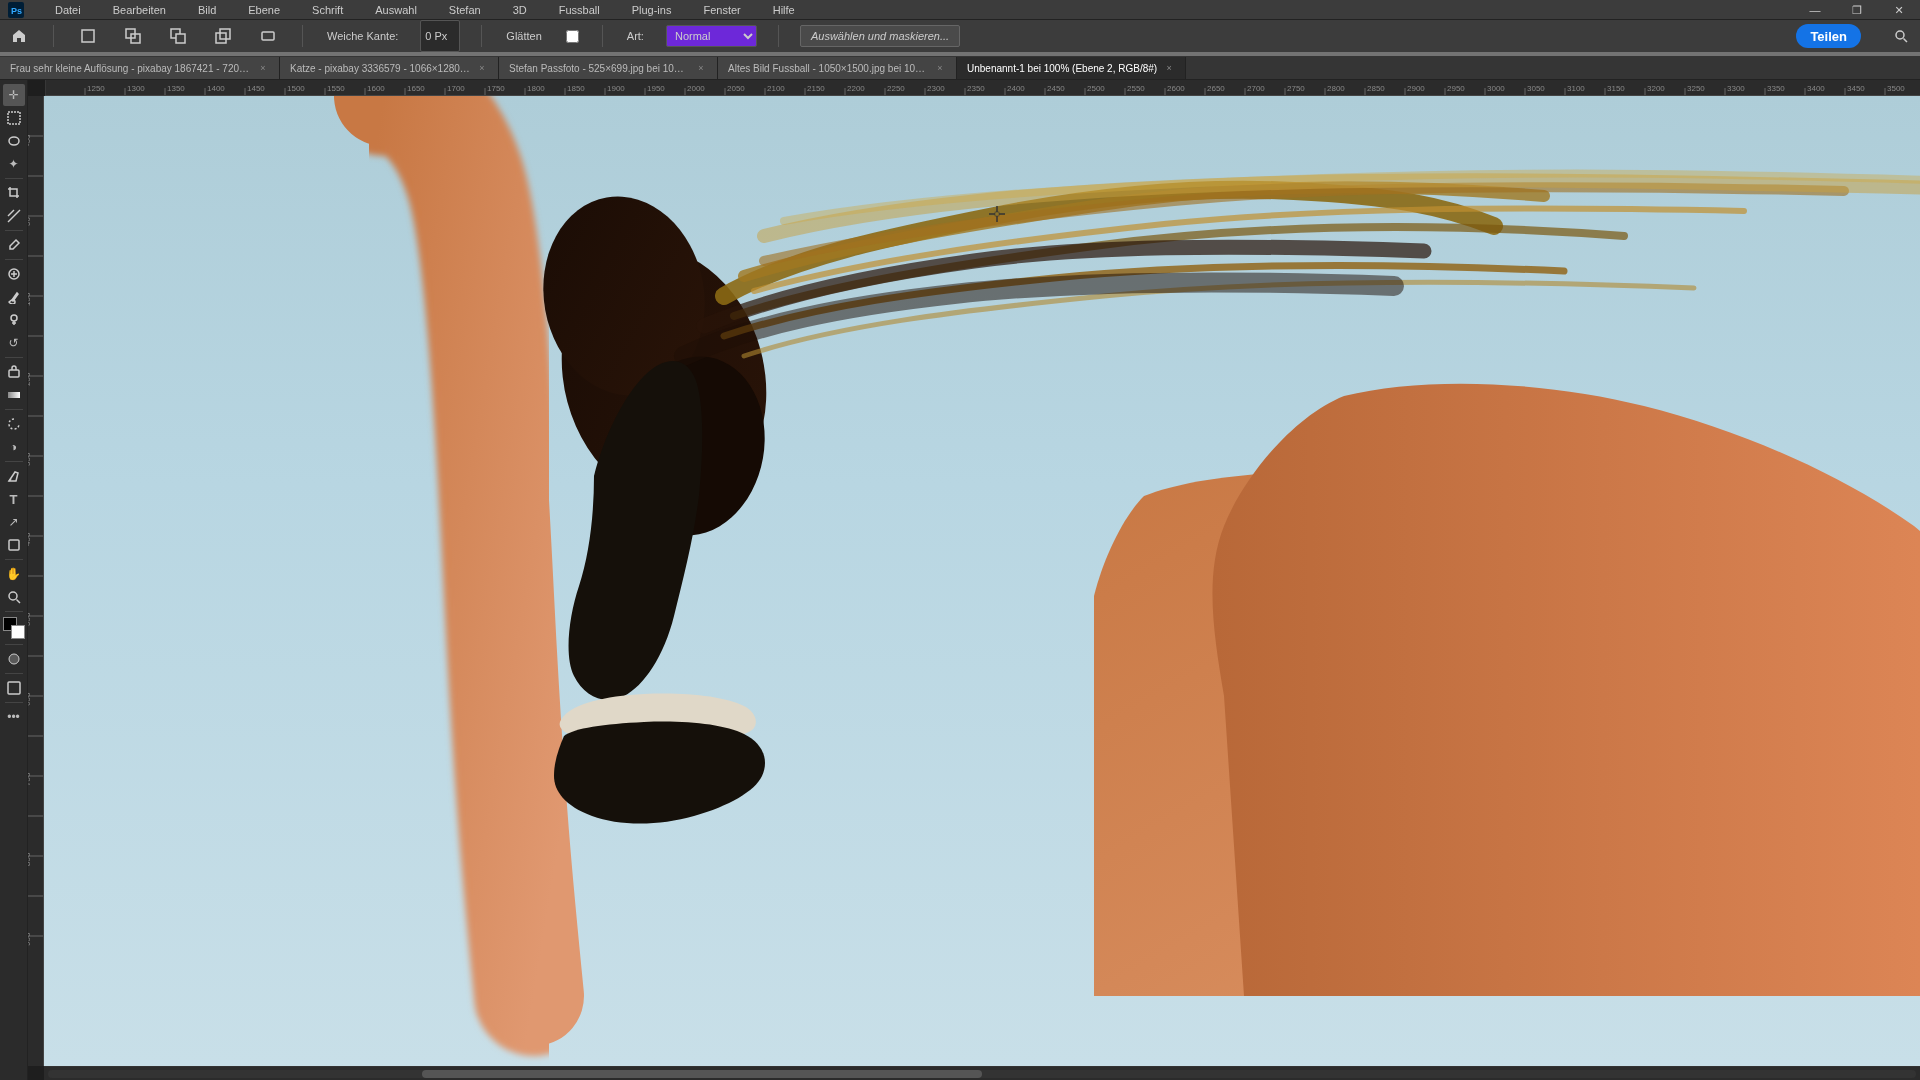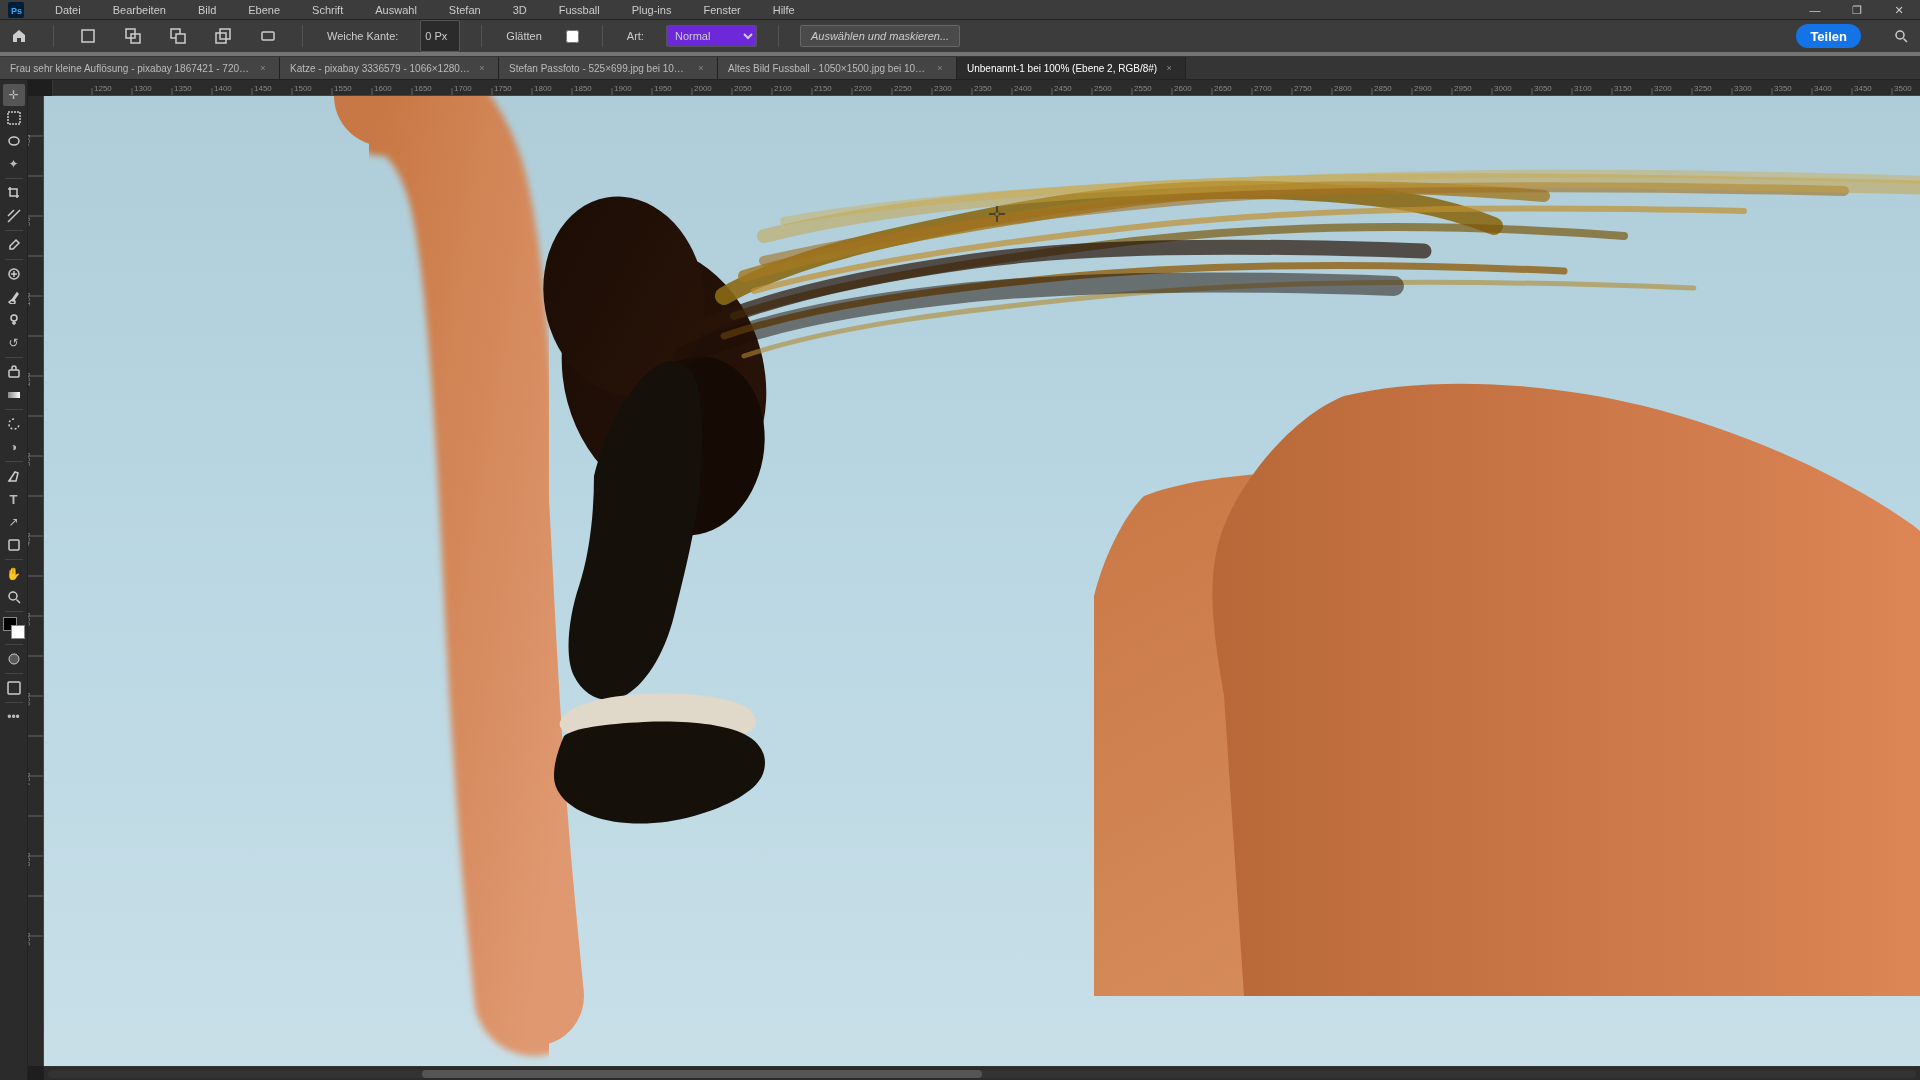--- a/index.html
+++ b/index.html
@@ -477,21 +477,21 @@
       <svg width="14" height="14" viewBox="0 0 14 14" fill="none" stroke="#ccc" stroke-width="1.5">
           <rect x="1" y="1" width="12" height="12" rx="1"></rect>
         </svg>
     </button>
     <div class="lt-sep"></div>
     <button class="lt-btn">•••</button>
   </div>
 
   <div id="canvas-area" style="flex:1;position:relative;background:#1e1e1e;overflow:hidden;">
 
-    <div id="ruler-top-canvas" style="position:absolute;top:0;left:24px;right:0;height:16px;background:#2b2b2b;border-bottom:1px solid #444;z-index:10;overflow:hidden;">
+    <div id="ruler-top-canvas" style="position:absolute;top:0;left:17px;right:0;height:16px;background:#2b2b2b;border-bottom:1px solid #444;z-index:10;overflow:hidden;">
 
       <svg width="100%" height="16" style="position:absolute;top:0;left:0;">
         <g fill="#888" font-size="8" font-family="Arial">
           <line x1="0" y1="0" x2="0" y2="16" stroke="#444" stroke-width="1"></line>
 
           <line x1="40" y1="8" x2="40" y2="16" stroke="#666" stroke-width="1"></line>
             <text x="42" y="11">1250</text>
           <line x1="80" y1="8" x2="80" y2="16" stroke="#666" stroke-width="1"></line>
             <text x="82" y="11">1300</text>
           <line x1="120" y1="8" x2="120" y2="16" stroke="#666" stroke-width="1"></line>

